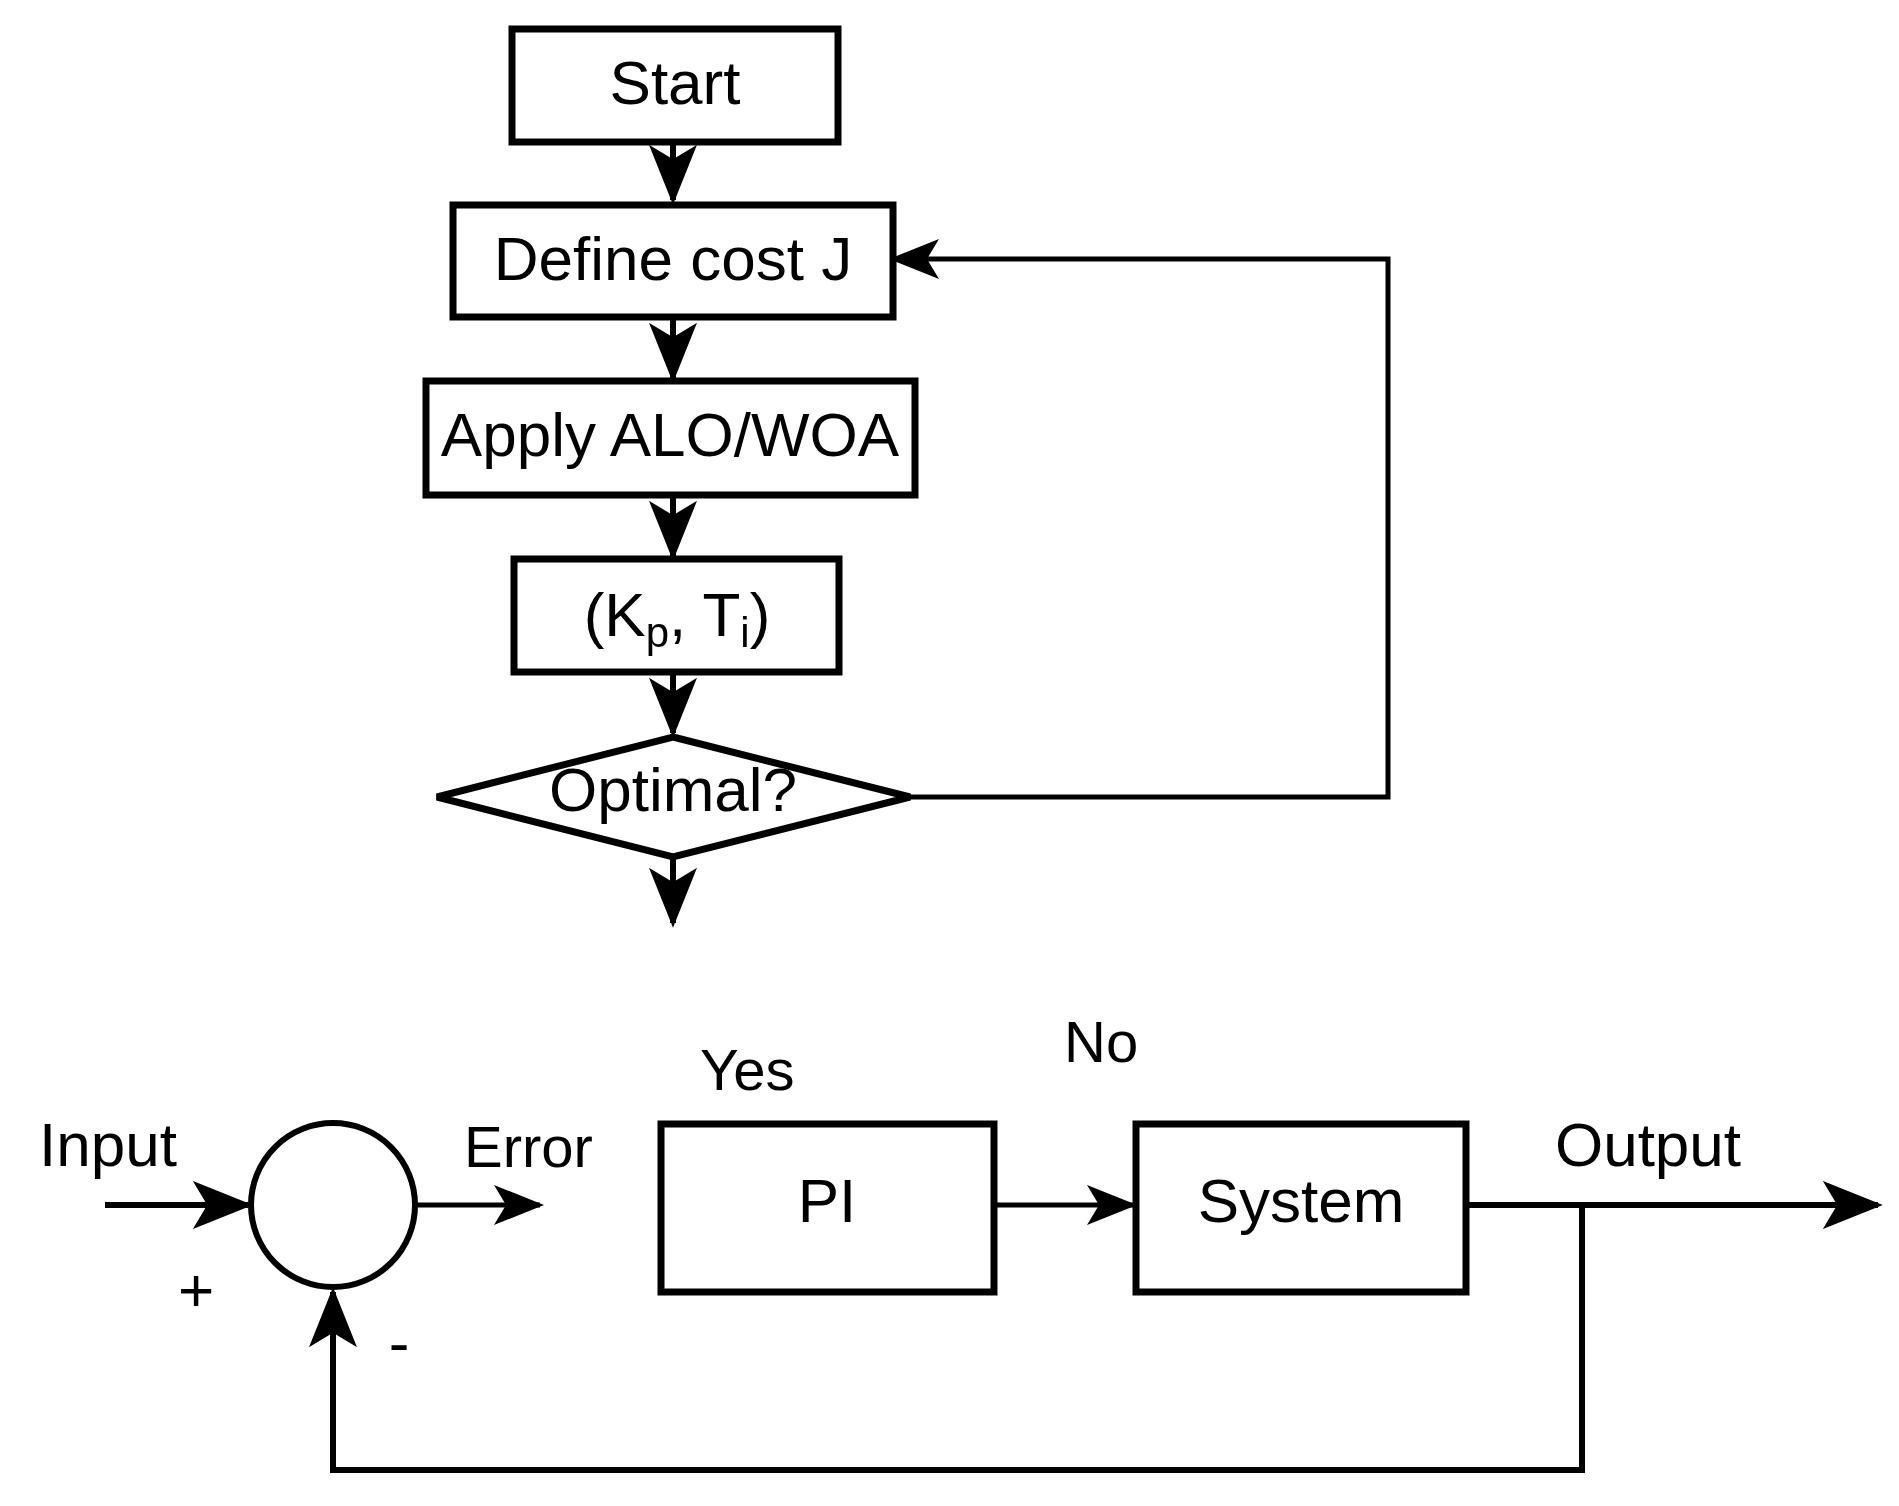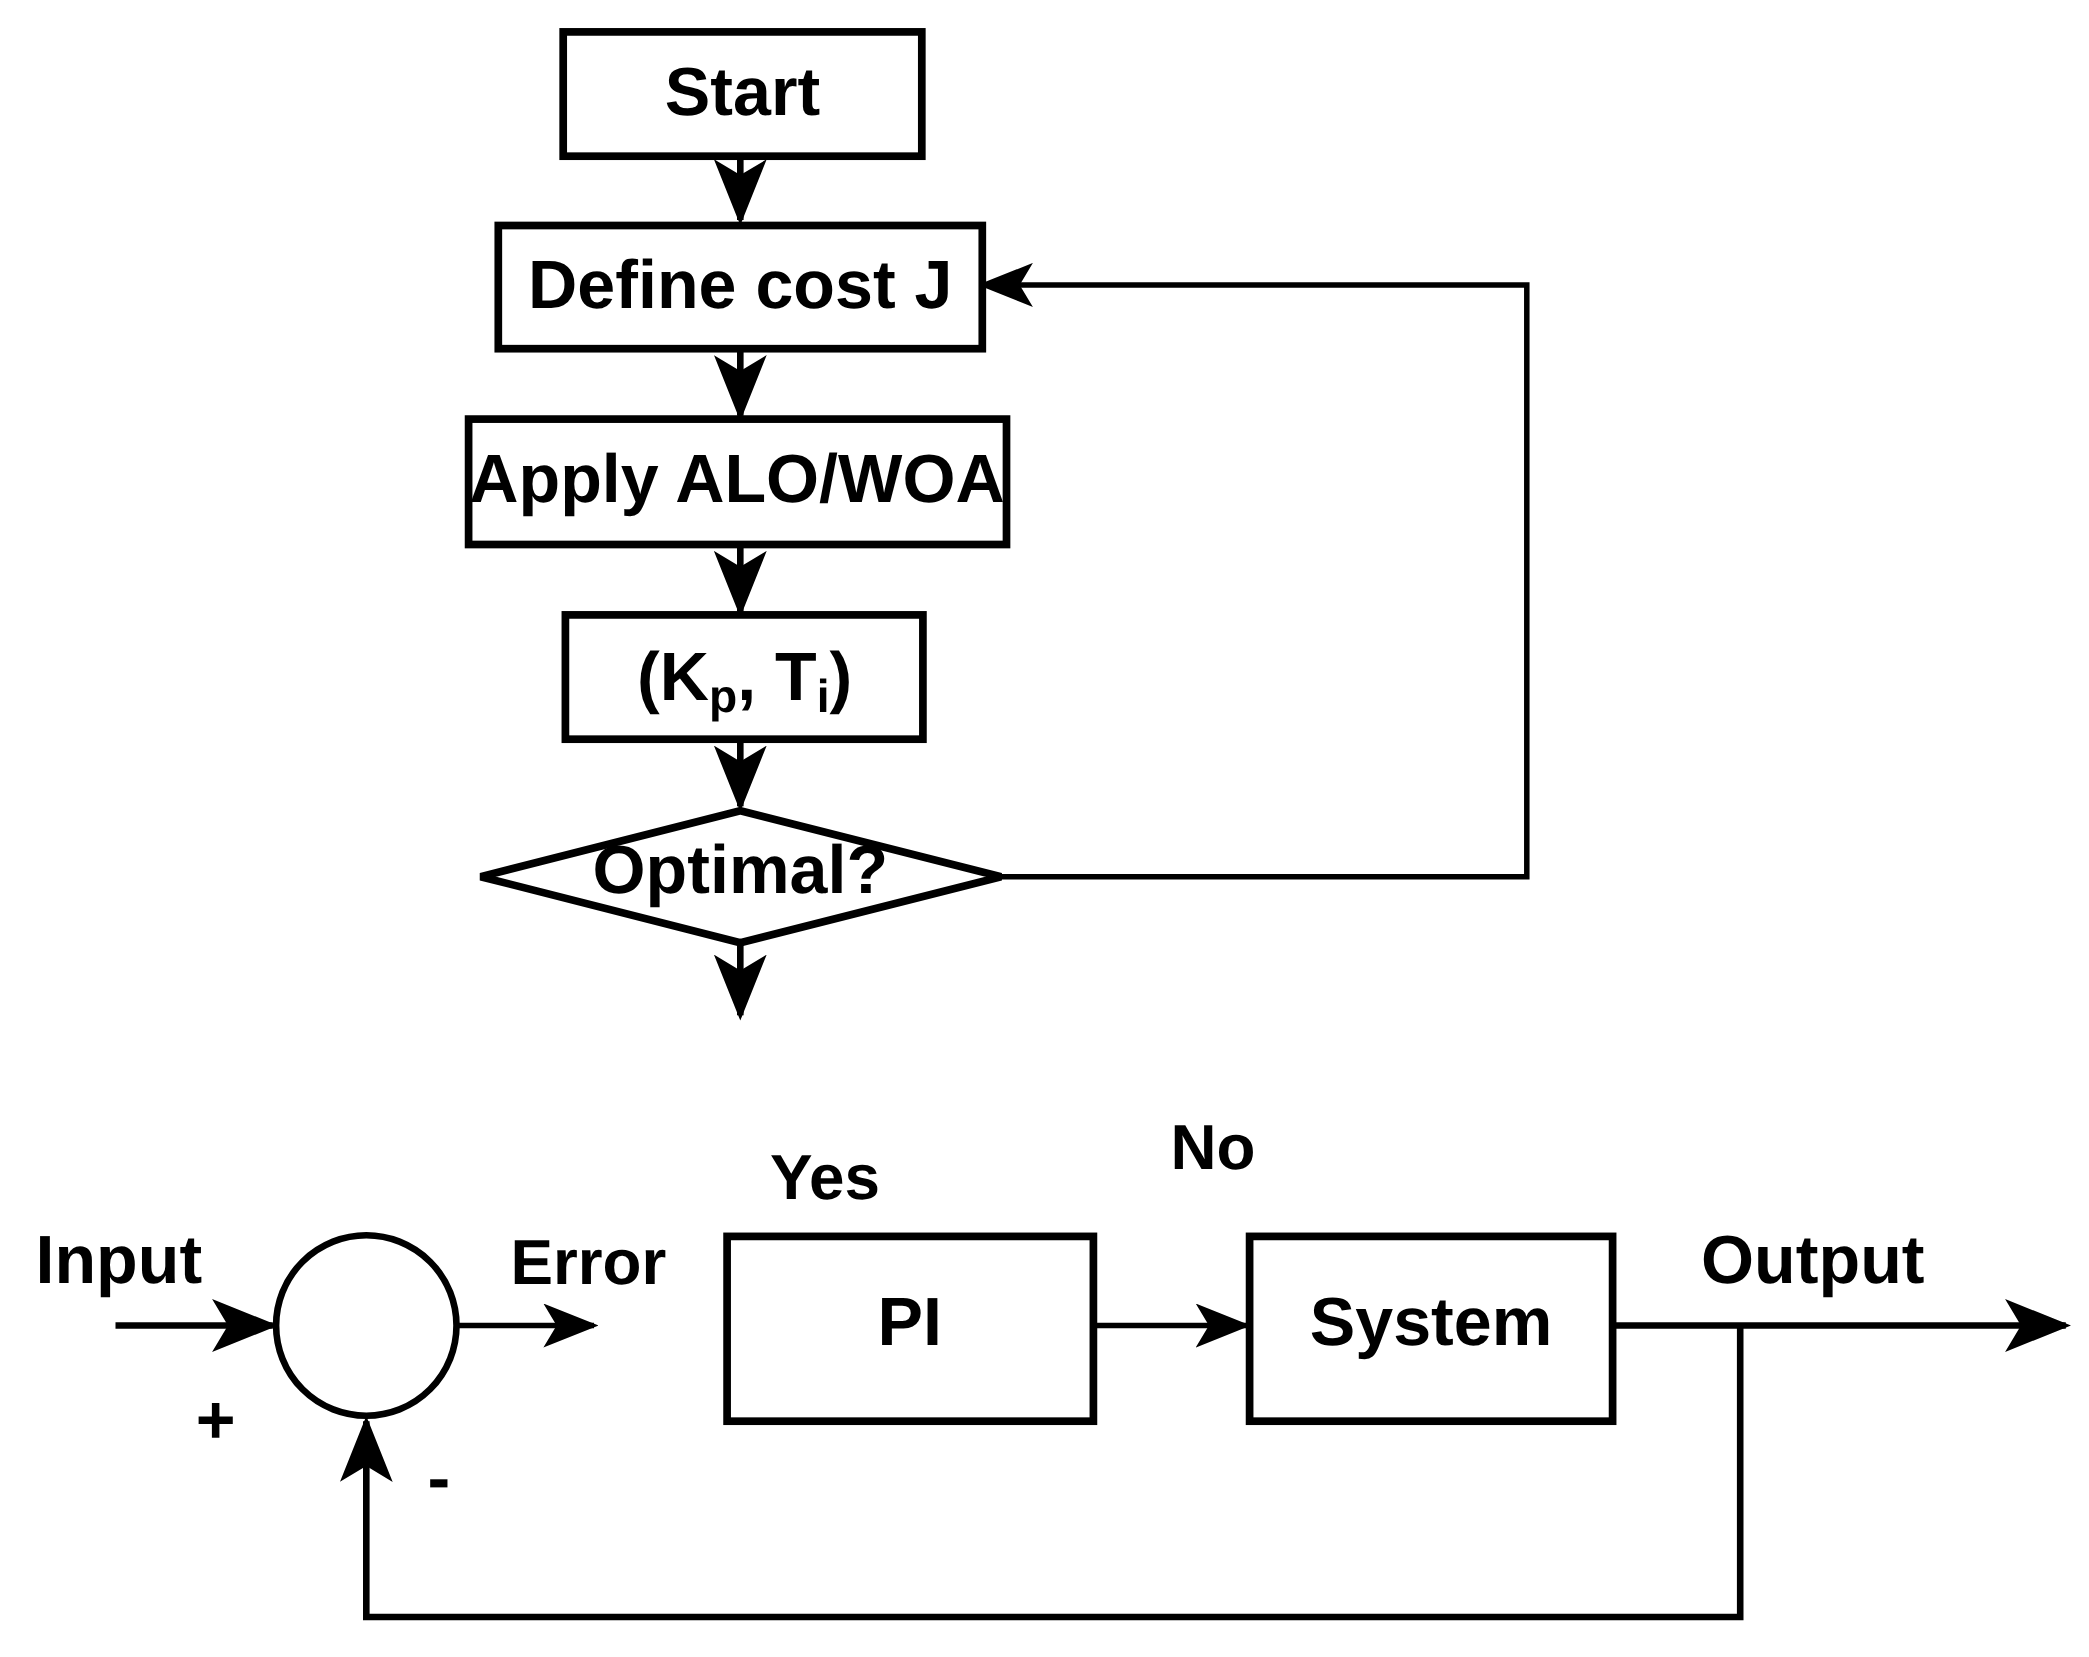--- a/index.html
+++ b/index.html
@@ -11,21 +11,20 @@
     width: 1899px;
     height: 1506px;
     font-family: "Liberation Sans", sans-serif;
     overflow: hidden;
   }
   #diagram-root {
     position: relative;
     width: 1899px;
     height: 1506px;
     background: #ffffff;
-    font-weight: bold;
   }
   svg.diagram {
     position: absolute;
     left: 0;
     top: 0;
     width: 1899px;
     height: 1506px;
     display: block;
   }
   .node-box {

